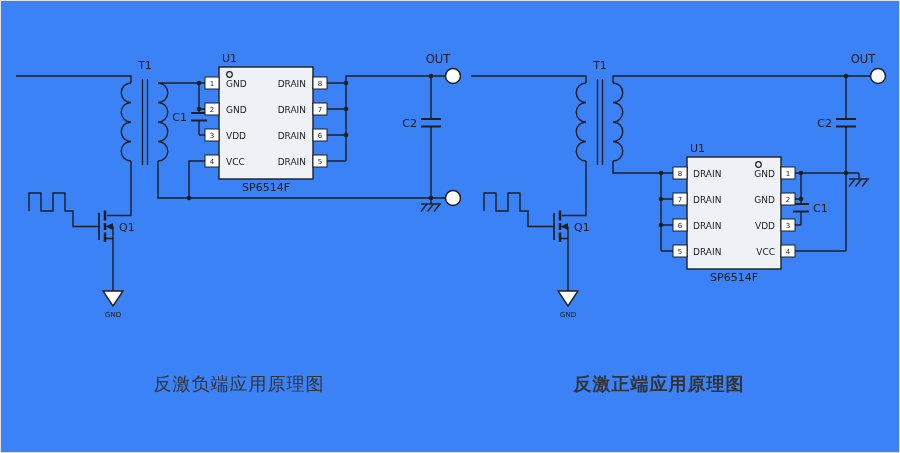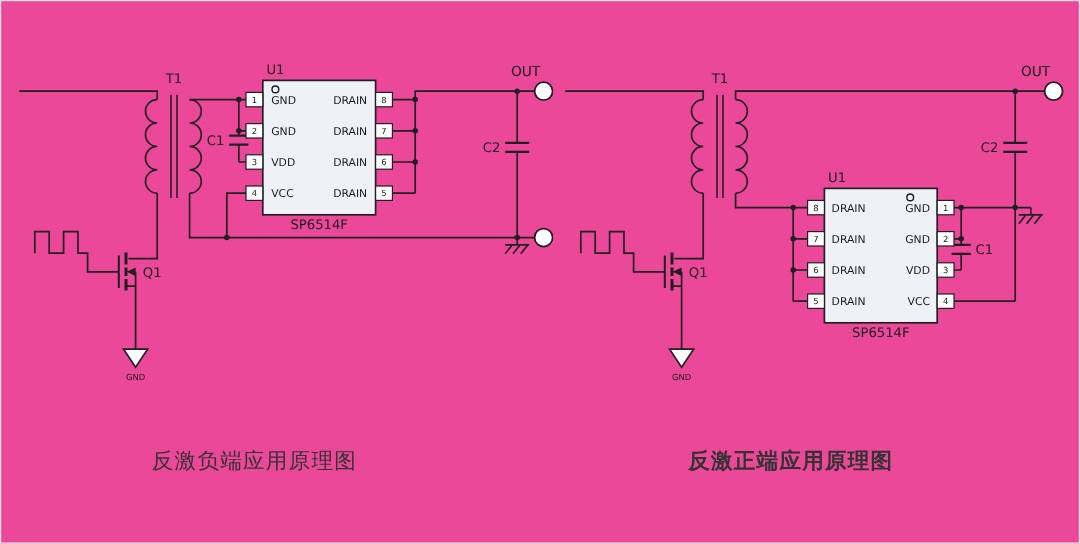--- a/index.html
+++ b/index.html
@@ -1,17 +1,17 @@
 <!DOCTYPE html>
 <html><head>
 <meta charset="utf-8">
 <style>
   html,body{margin:0;padding:0;background:#fff;}
   .canvas{
-    position:relative;width:900px;height:453px;background:#ec4899;
+    position:relative;width:900px;height:453px;background:#3b82f6;
     border:1px solid #e2e2e2;box-sizing:border-box;overflow:hidden;
     font-family:"DejaVu Sans","Liberation Sans",sans-serif;
   }
   svg{position:absolute;top:0;}
   #left-svg{left:0;}
   #right-svg{left:460px;}
   .wire{fill:none;stroke:#1f1f1f;stroke-width:1.4;}
   .core{fill:none;stroke:#1f1f1f;stroke-width:1.3;}
   .plate{fill:none;stroke:#1f1f1f;stroke-width:1.9;}
   .seg{fill:none;stroke:#1f1f1f;stroke-width:2.5;}
@@ -26,21 +26,21 @@
   .lbl{font-size:11px;}
   .pname{font-size:9px;}
   .pnum{font-size:7px;}
   .tiny{font-size:7px;}
   .outlbl{font-size:11.5px;}
   .part{font-size:11px;}
   .caption{
     position:absolute;top:371px;width:340px;text-align:center;
     font-size:18px;color:#333;letter-spacing:1px;
   }
-  #cap-left{left:41px;}
+  #cap-left{left:68px;}
   #cap-right{left:488px;font-weight:bold;}
 </style>
 </head>
 <body>
 
 <div class="canvas">
 
   <svg id="left-svg" width="460" height="345" viewBox="0 0 460 345">
 
     <g>

